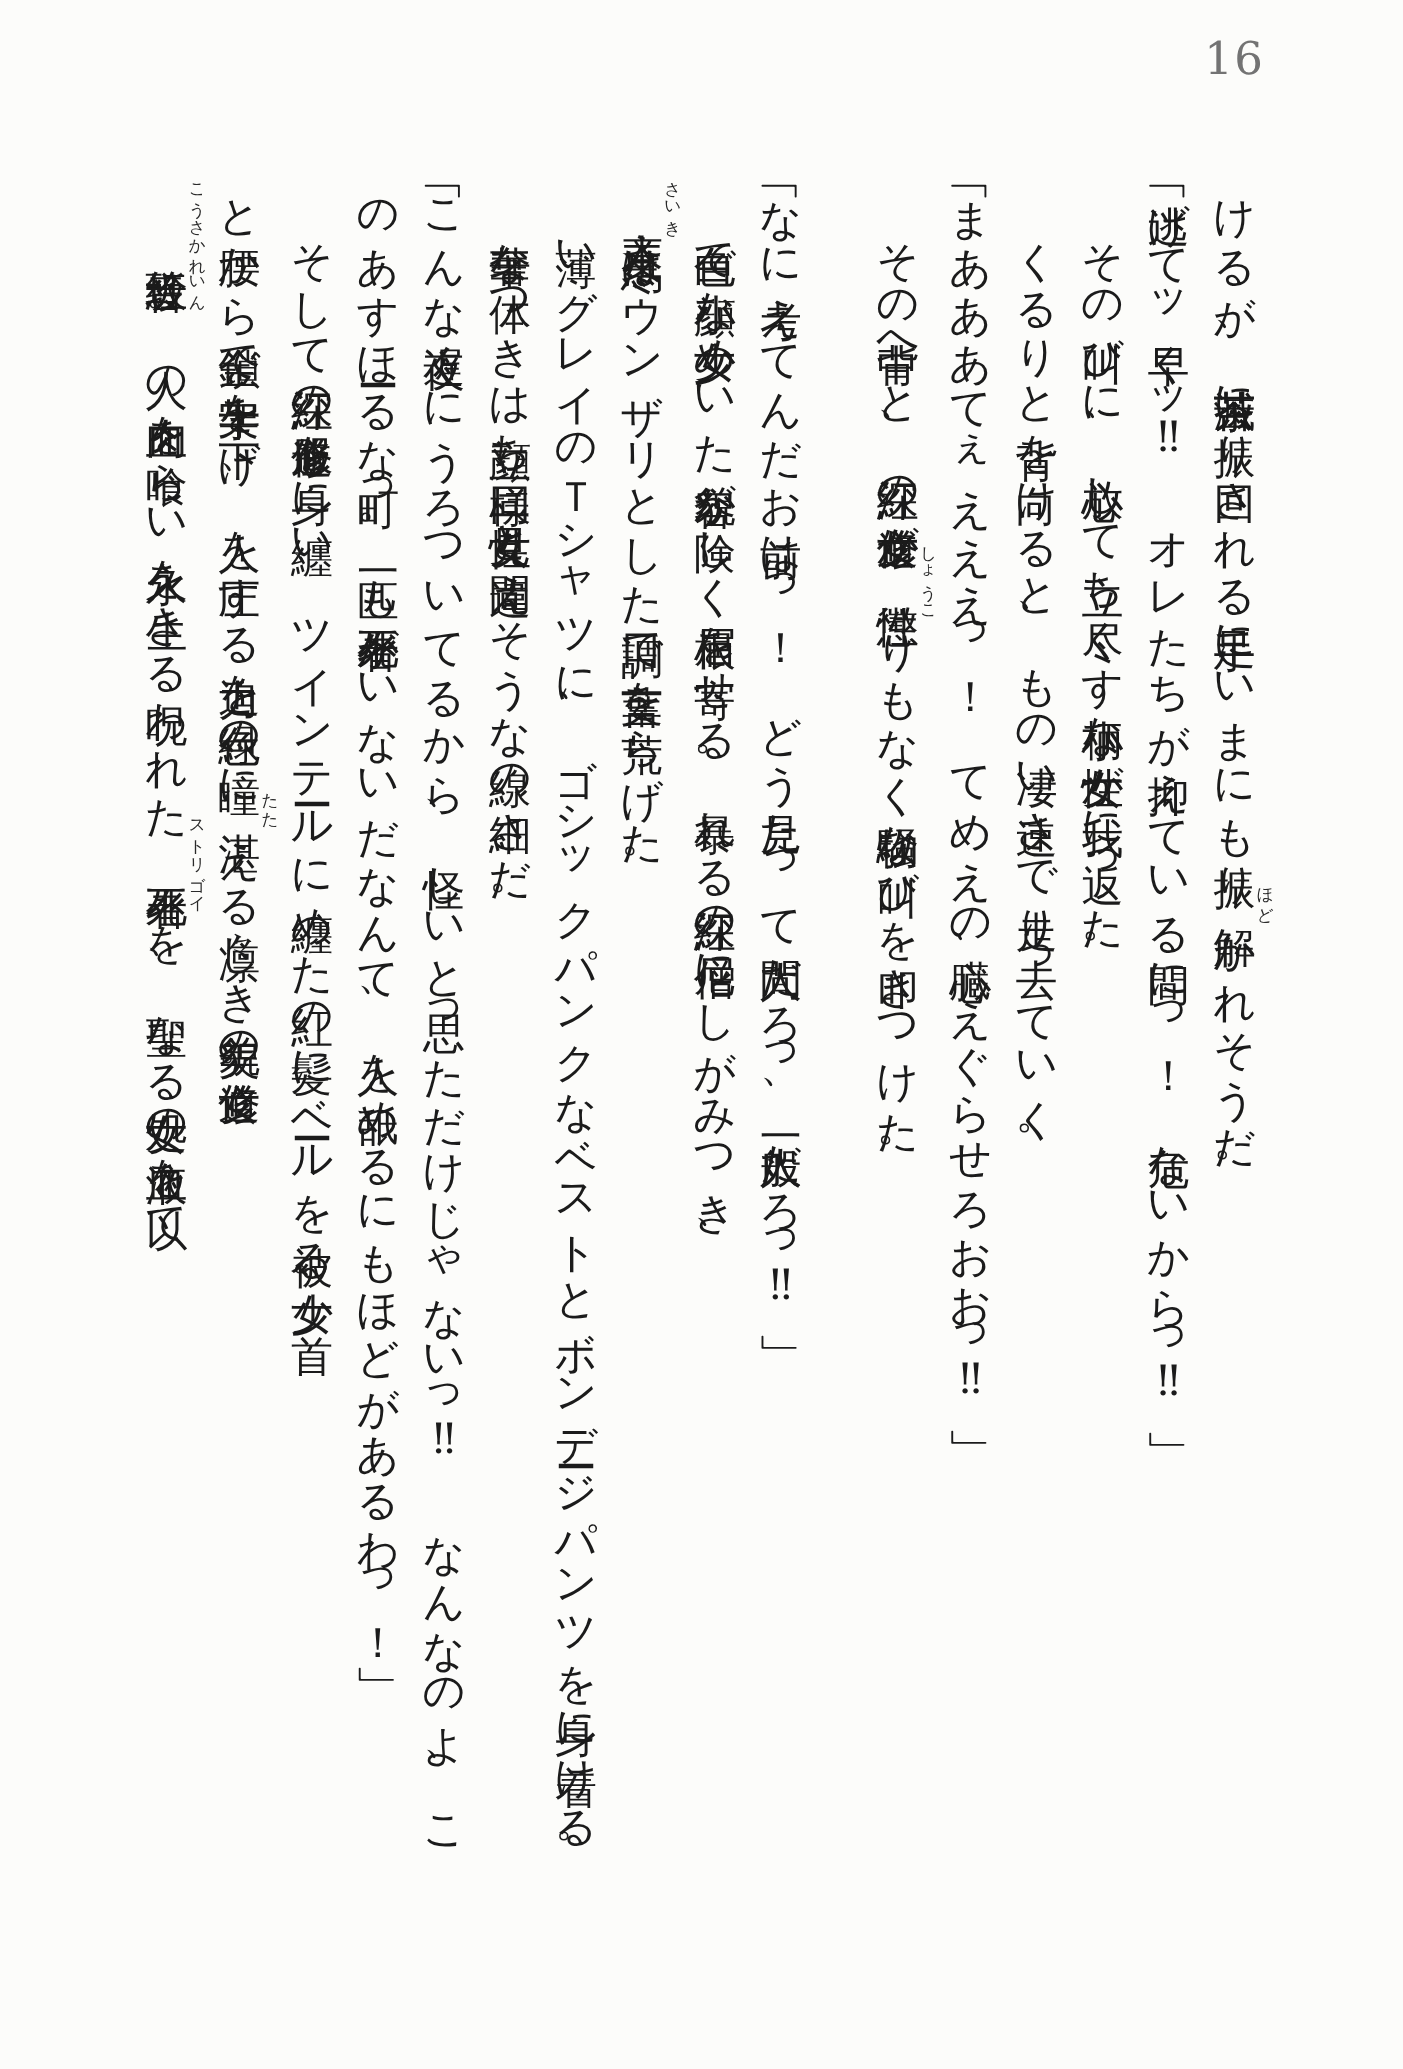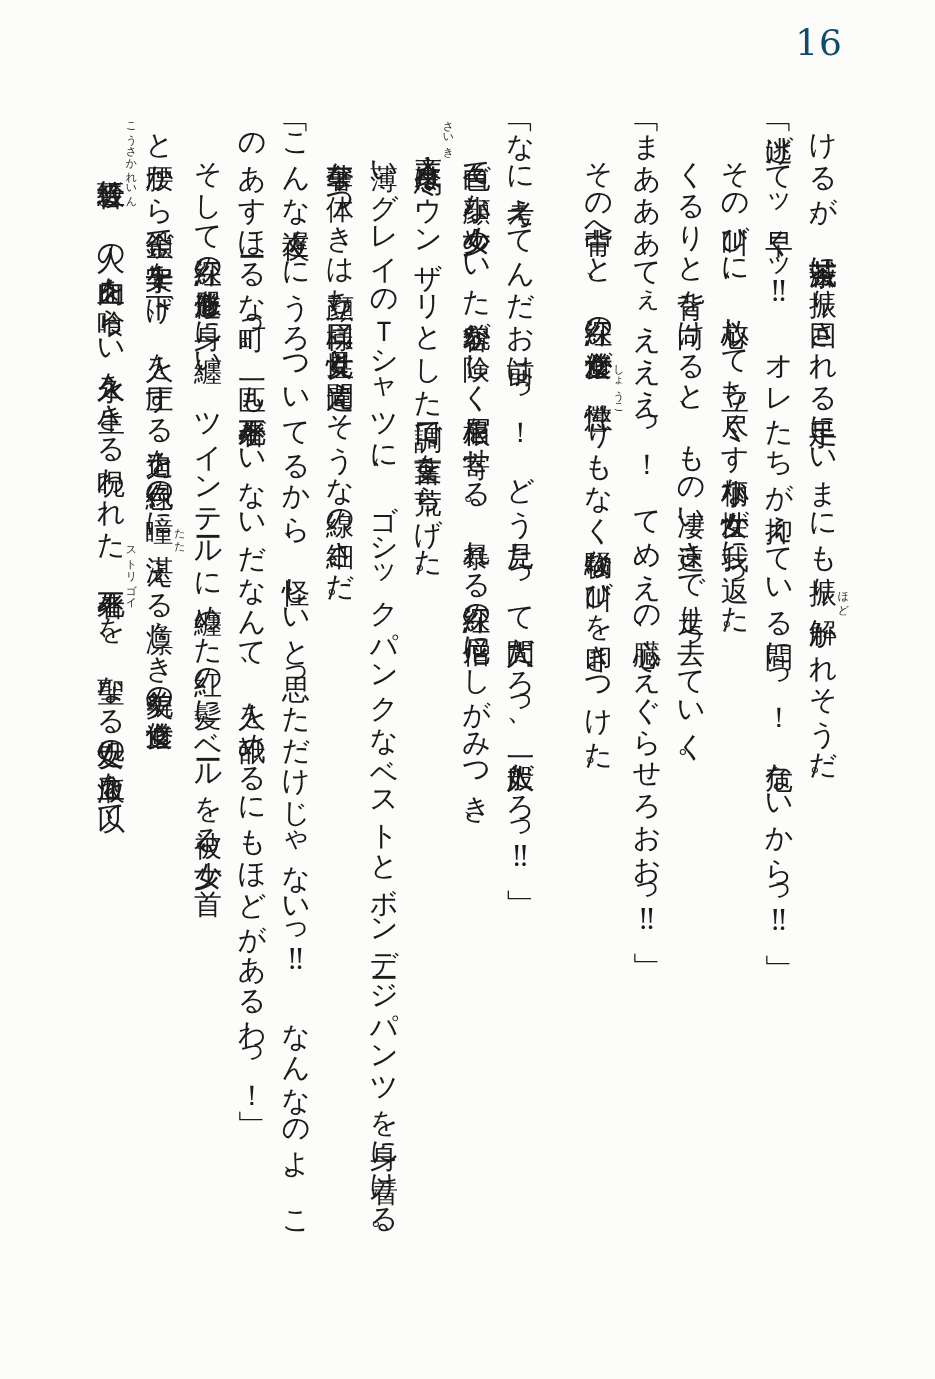--- a/index.html
+++ b/index.html
@@ -12,23 +12,23 @@
     position: relative;
     background: #fcfcfa;
     font-family: "DejaVu Serif", "Liberation Serif", serif;
     color: #1b1b1b;
     overflow: hidden;
   }
   .page-number {
     position: absolute;
     top: 22px;
     right: 92px;
-    font-size: 36px;
+    font-size: 30px;
     letter-spacing: 1px;
-    color: #0c4a6e;
+    color: #737373;
   }
   .vtext {
     position: absolute;
     top: 114px;
     right: 86px;
     height: 1152px;
     writing-mode: vertical-rl;
     text-orientation: mixed;
     font-size: 28px;
     line-height: 44px;

